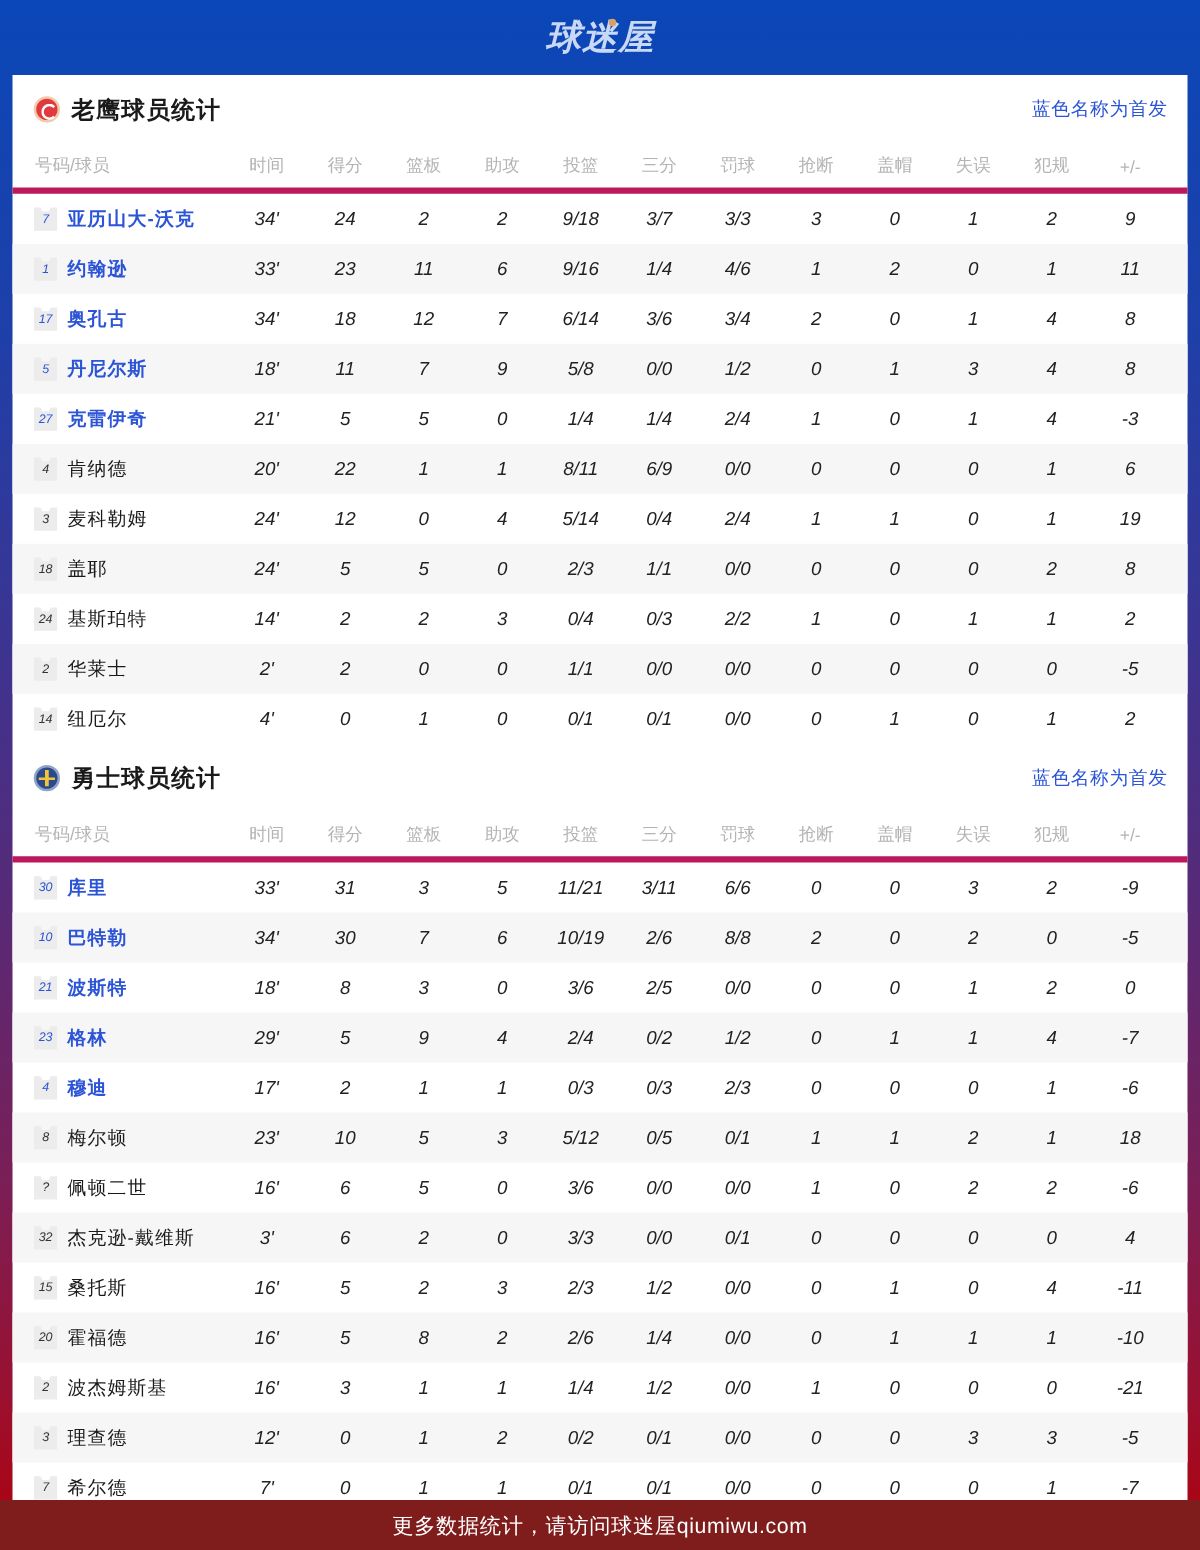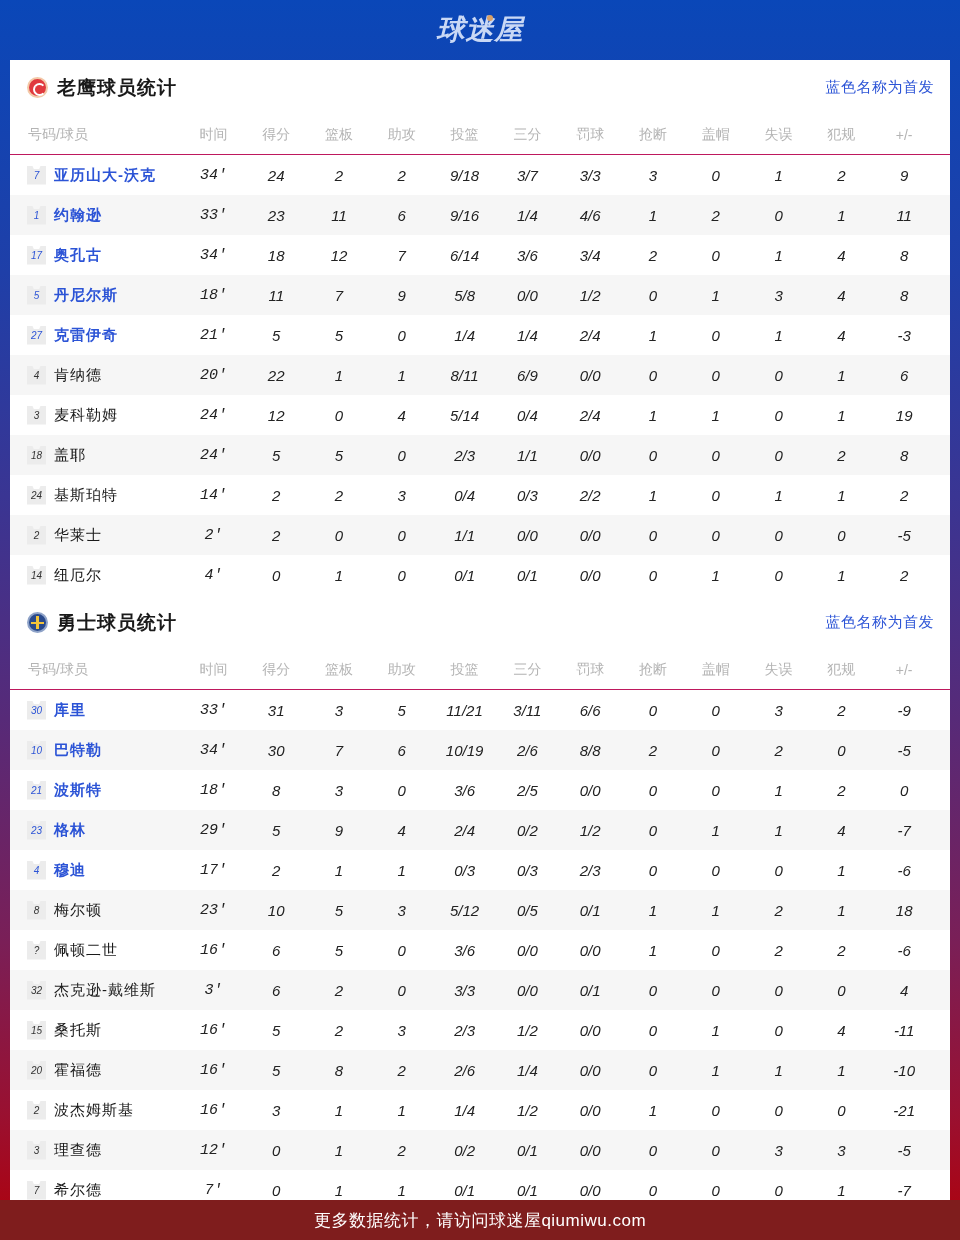--- a/index.html
+++ b/index.html
@@ -53,33 +53,33 @@
     background: #f3c43a;
   }
   .team-title {
     font-size: 19px; font-weight: bold; color: #1a1a1a; letter-spacing: 1px;
   }
   .starter-note {
     font-size: 15px; color: #2c54d6; letter-spacing: 0.5px;
   }
   .col-head {
     height: 40px; display: flex; align-items: center;
-    border-bottom: 1px solid #be185d;
+    border-bottom: 5px solid #be185d;
     color: #b4b4b4; font-size: 14px;
   }
   .row {
     height: 40px; display: flex; align-items: center;
     font-size: 15px; color: #222222;
   }
   .row.alt { background: #f6f6f6; }
   .c-player { width: 170px; padding-left: 17px; display: flex; align-items: center; }
   .col-head .c-player { padding-left: 18px; }
   .c { width: 62.8px; text-align: center; font-style: italic; }
   .col-head .c { font-style: normal; }
-  .c-first { margin-left: 2px; font-family: Liberation Mono, monospace; }
+  .c-first { margin-left: 2px; }
   .jersey {
     width: 19px; height: 19px; background: #ececec; margin-right: 8px;
     font-size: 10px; color: #333333; display: flex; align-items: center; justify-content: center;
     font-style: italic;
     clip-path: polygon(0 0, 28% 0, 36% 18%, 64% 18%, 72% 0, 100% 0, 100% 100%, 0 100%);
   }
   .jersey.starter { color: #2c54d6; }
   .pname { font-size: 15px; color: #1a1a1a; letter-spacing: 1px; white-space: nowrap; }
   .pname.starter { color: #2c54d6; font-weight: bold; }
   .footer {

